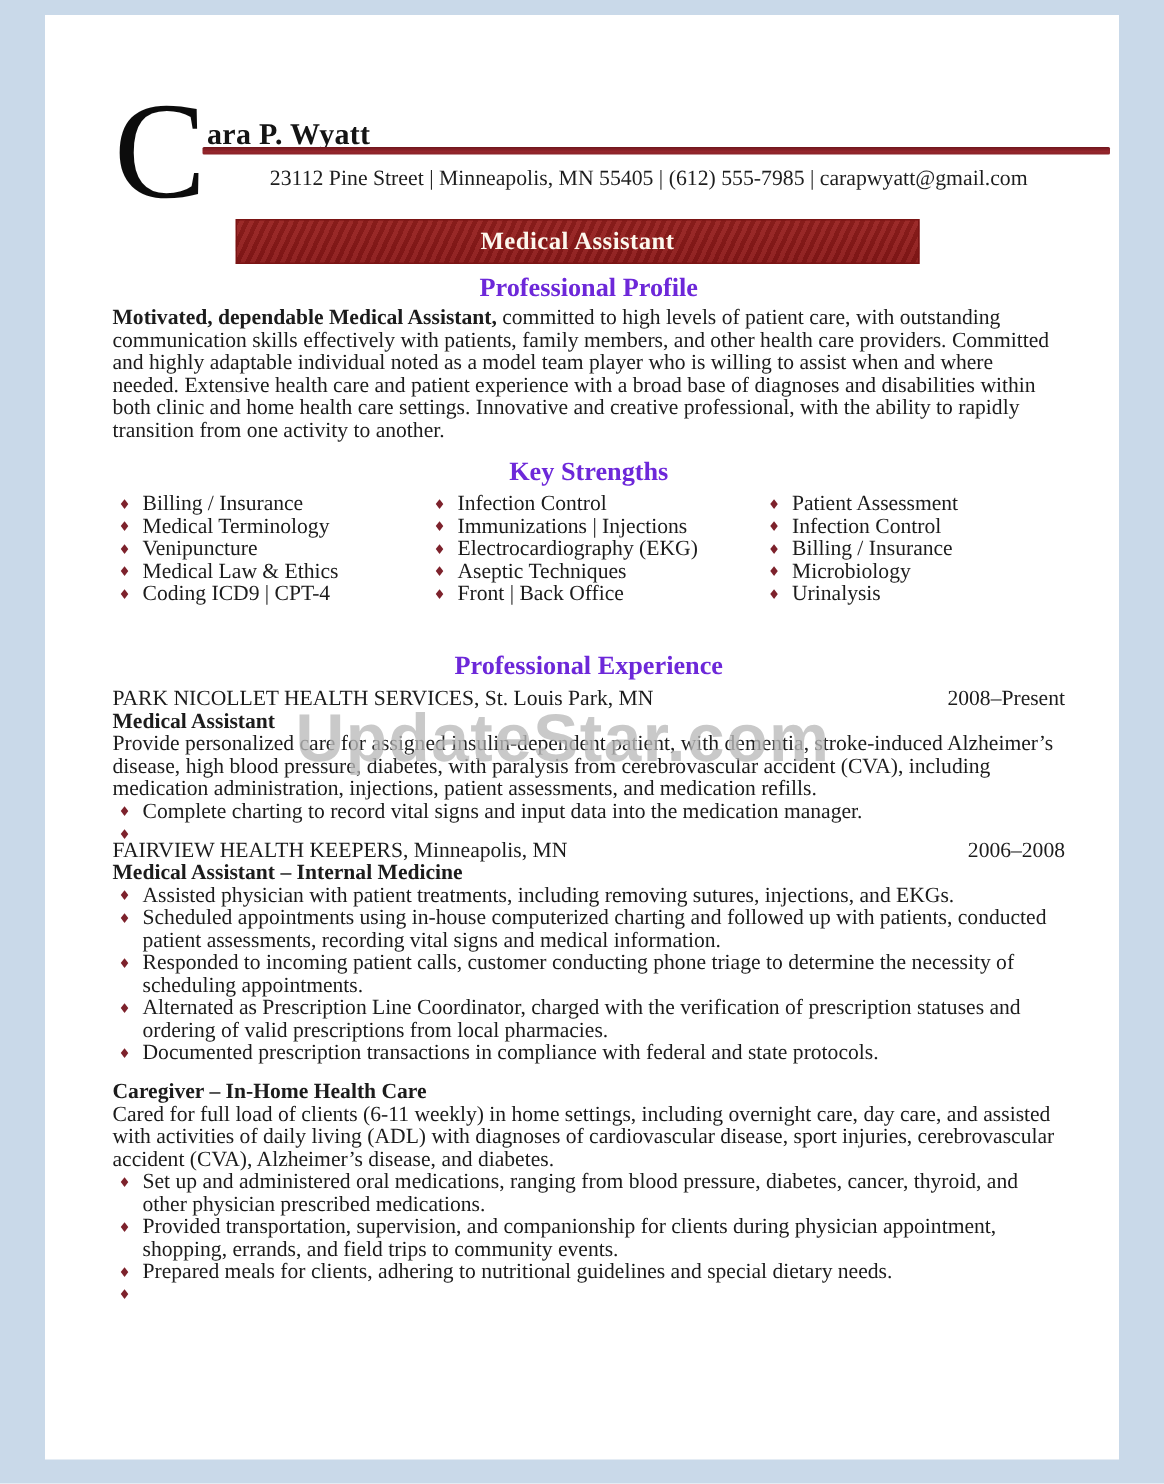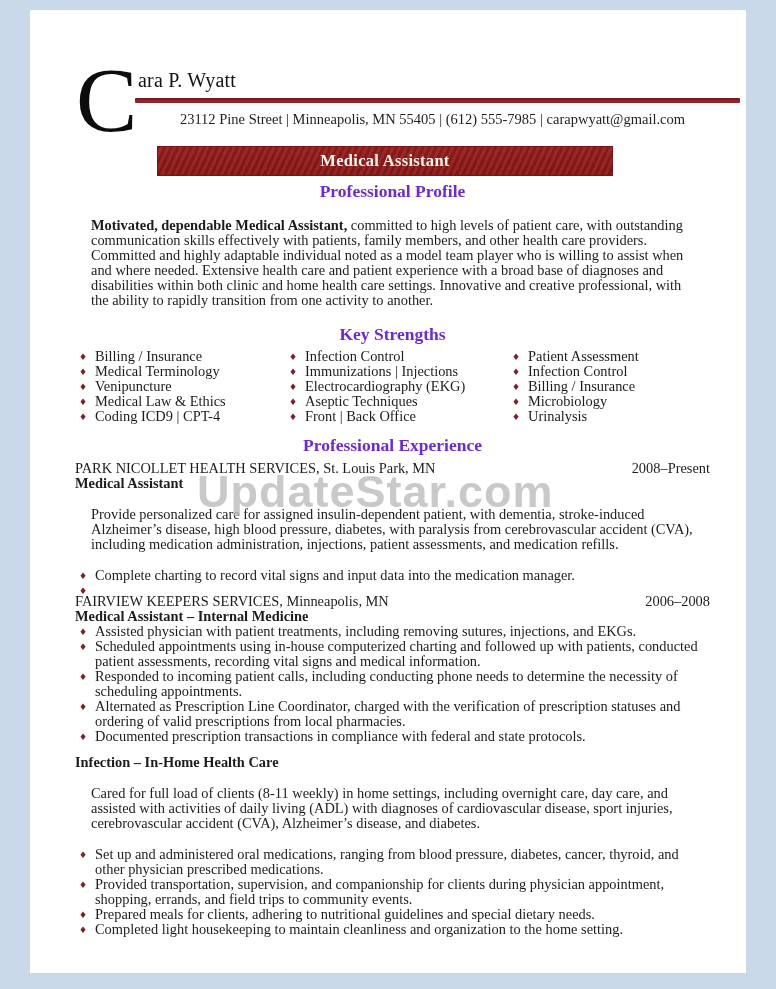--- a/index.html
+++ b/index.html
@@ -18,22 +18,22 @@
     box-sizing:border-box;
     padding:0 36px 0 45px;
   }
   
   .header{position:relative;height:166px;}
   .dropcap{
     position:absolute;left:1px;top:44px;
     font-size:92px;line-height:1;font-weight:400;color:#0c0c0c;
   }
   .name{
-    position:absolute;left:63px;top:59px;
-    font-size:20px;font-weight:normal;letter-spacing:.2px;color:#141414;
+    position:absolute;left:63px;top:69px;
+    font-size:20px;font-weight:bold;letter-spacing:.2px;color:#141414;
   }
   .rule{
     position:absolute;left:60px;right:-30px;top:88px;height:5px;
     background:linear-gradient(#6f161d,#96262c 60%,#8a2228);
     border-radius:1px;
   }
   .contact{
     position:absolute;left:62px;right:-18px;top:101px;
     text-align:center;font-size:14.5px;color:#1e1e1e;white-space:nowrap;
   }
@@ -47,22 +47,22 @@
     text-align:center;line-height:30px;letter-spacing:.3px;
     box-shadow:inset 0 0 0 1px #7a1414;
   }
   
   .section-heading{
     font-size:17.5px;font-weight:bold;text-align:center;
     margin:0;color:#6d28d9;
   }
   .hd-profile{margin-top:5px;margin-bottom:3px;}
   .hd-strengths{margin-top:9px;margin-bottom:4px;font-family:Liberation Serif, serif;}
-  .hd-experience{margin-top:11px;margin-bottom:5px;}
-  .bodytext{font-size:14.4px;line-height:15px;margin:16px;}
+  .hd-experience{margin-top:29px;margin-bottom:5px;}
+  .bodytext{font-size:14.4px;line-height:15px;margin:0;}
   
   .strengths{
     display:grid;grid-template-columns:210px 223px 1fr;
     margin:0;padding:0;list-style:none;
   }
   .strengths ul{margin:0;padding:0;list-style:none;}
   .s-item,.b-item{
     position:relative;padding-left:20px;
     font-size:14.4px;line-height:15px;list-style:none;
   }
@@ -138,39 +138,39 @@
     <div class="job-title">Medical Assistant</div>
     <p class="bodytext">Provide personalized care for assigned insulin-dependent patient, with dementia, stroke-induced Alzheimer’s disease, high blood pressure, diabetes, with paralysis from cerebrovascular accident (CVA), including medication administration, injections, patient assessments, and medication refills.</p>
     <ul class="job-bullets">
       <li class="b-item"><span class="blt">♦</span><span>Complete charting to record vital signs and input data into the medication manager.</span></li>
       <li class="b-item"><span class="blt">♦</span></li>
     </ul>
   </div>
 
   <div class="job">
     <div class="job-head">
-      <span>FAIRVIEW KEEPERS SERVICES, Minneapolis, MN</span>
+      <span>FAIRVIEW HEALTH KEEPERS, Minneapolis, MN</span>
       <span>2006–2008</span>
     </div>
     <div class="job-title">Medical Assistant – Internal Medicine</div>
     <ul class="job-bullets">
       <li class="b-item"><span class="blt">♦</span><span>Assisted physician with patient treatments, including removing sutures, injections, and EKGs.</span></li>
       <li class="b-item"><span class="blt">♦</span><span>Scheduled appointments using in-house computerized charting and followed up with patients, conducted patient assessments, recording vital signs and medical information.</span></li>
-      <li class="b-item"><span class="blt">♦</span><span>Responded to incoming patient calls, including conducting phone needs to determine the necessity of scheduling appointments.</span></li>
+      <li class="b-item"><span class="blt">♦</span><span>Responded to incoming patient calls, customer conducting phone triage to determine the necessity of scheduling appointments.</span></li>
       <li class="b-item"><span class="blt">♦</span><span>Alternated as Prescription Line Coordinator, charged with the verification of prescription statuses and ordering of valid prescriptions from local pharmacies.</span></li>
       <li class="b-item"><span class="blt">♦</span><span>Documented prescription transactions in compliance with federal and state protocols.</span></li>
     </ul>
   </div>
 
   <div class="job">
-    <div class="job-title">Infection – In-Home Health Care</div>
-    <p class="bodytext">Cared for full load of clients (8-11 weekly) in home settings, including overnight care, day care, and assisted with activities of daily living (ADL) with diagnoses of cardiovascular disease, sport injuries, cerebrovascular accident (CVA), Alzheimer’s disease, and diabetes.</p>
+    <div class="job-title">Caregiver – In-Home Health Care</div>
+    <p class="bodytext">Cared for full load of clients (6-11 weekly) in home settings, including overnight care, day care, and assisted with activities of daily living (ADL) with diagnoses of cardiovascular disease, sport injuries, cerebrovascular accident (CVA), Alzheimer’s disease, and diabetes.</p>
     <ul class="job-bullets">
       <li class="b-item"><span class="blt">♦</span><span>Set up and administered oral medications, ranging from blood pressure, diabetes, cancer, thyroid, and other physician prescribed medications.</span></li>
       <li class="b-item"><span class="blt">♦</span><span>Provided transportation, supervision, and companionship for clients during physician appointment, shopping, errands, and field trips to community events.</span></li>
       <li class="b-item"><span class="blt">♦</span><span>Prepared meals for clients, adhering to nutritional guidelines and special dietary needs.</span></li>
-      <li class="b-item"><span class="blt">♦</span><span>Completed light housekeeping to maintain cleanliness and organization to the home setting.</span></li>
+      <li class="b-item"><span class="blt">♦</span></li>
     </ul>
   </div>
 
 </div>
 
 <div class="watermark">UpdateStar.com</div>
 
 </body></html>

